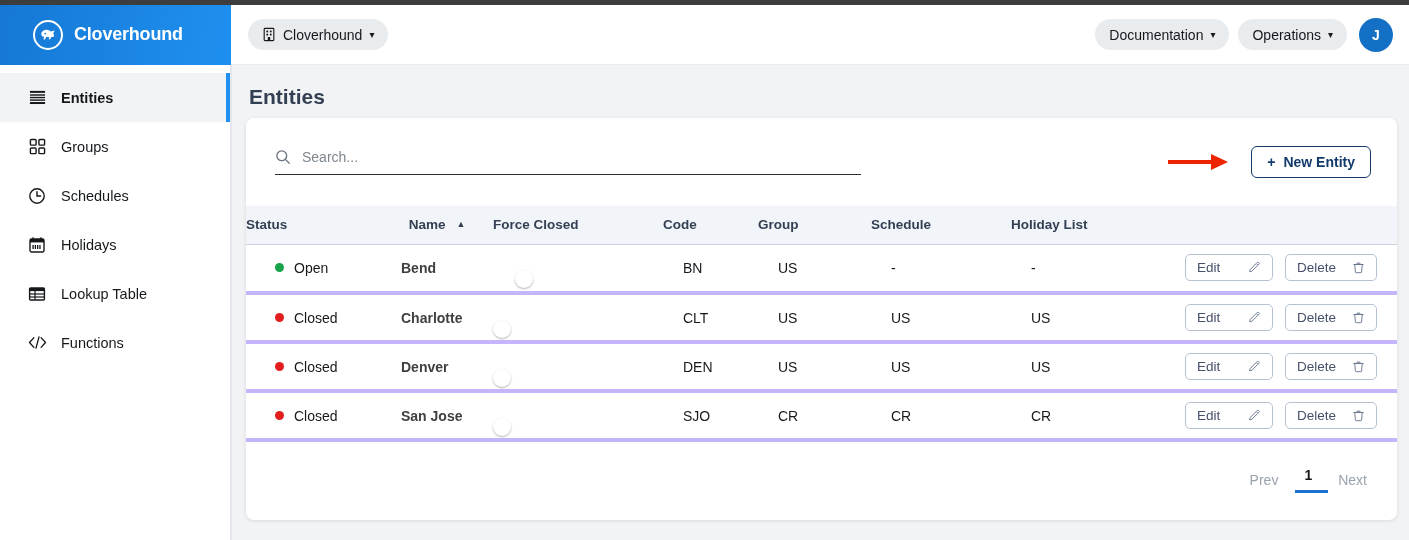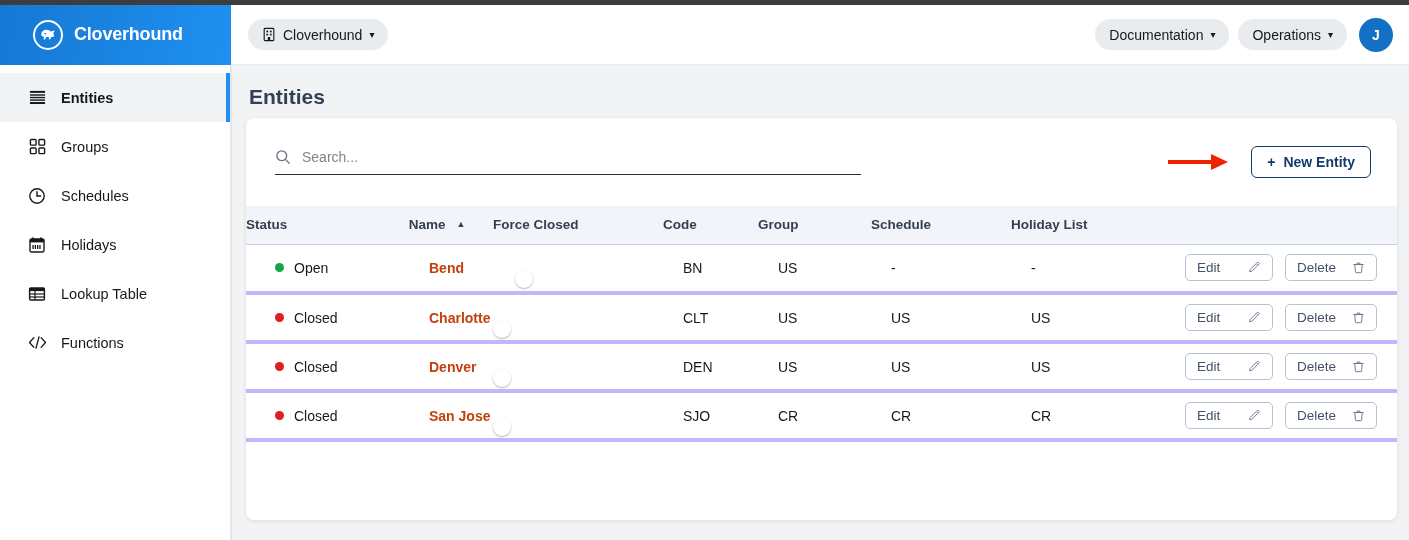--- a/index.html
+++ b/index.html
@@ -153,21 +153,21 @@
   td.c-name   { padding-left: 20px; }
   td.c-force  { padding-left: 20px; }
   td.c-code   { padding-left: 20px; }
   td.c-group  { padding-left: 20px; }
   td.c-sched  { padding-left: 20px; }
   td.c-holi   { padding-left: 20px; }
   td.c-acts   { padding-right: 20px; }
 
   .status-cell { display: flex; align-items: center; gap: 10px; }
   .dot { width: 9px; height: 9px; border-radius: 50%; flex: 0 0 auto; }
-  .name-link { color: #c2410c; font-weight: bold; text-decoration: none; cursor: pointer; margin-left: 28px; }
+  .name-link { color: #404040; font-weight: bold; text-decoration: none; cursor: pointer; }
 
   .toggle {
     width: 44px; height: 22px; border-radius: 11px;
     position: relative; cursor: pointer; flex: 0 0 auto;
   }
   .toggle.off { background: #55606e; }
   .toggle.on  { background: #1565c0; }
   .toggle .knob {
     position: absolute; top: 2px; width: 18px; height: 18px;
     border-radius: 50%; background: #ffffff;
@@ -536,16 +536,21 @@
                         <path d="M6.2 4.3V2.6h3.6v1.7" fill="none" stroke="#6b7891" stroke-width="1.2" stroke-linejoin="round"></path>
                       </svg>
                     </span>
                   </button>
                 </div>
               </td>
             </tr>
           </tbody>
       </table>
 
+      <div class="pagination">
+        <span class="pg">Prev</span>
+        <span class="pg-num">1</span>
+        <span class="pg">Next</span>
+      </div>
 
     </div>
   </div>
 </div>
 
 </body></html>

